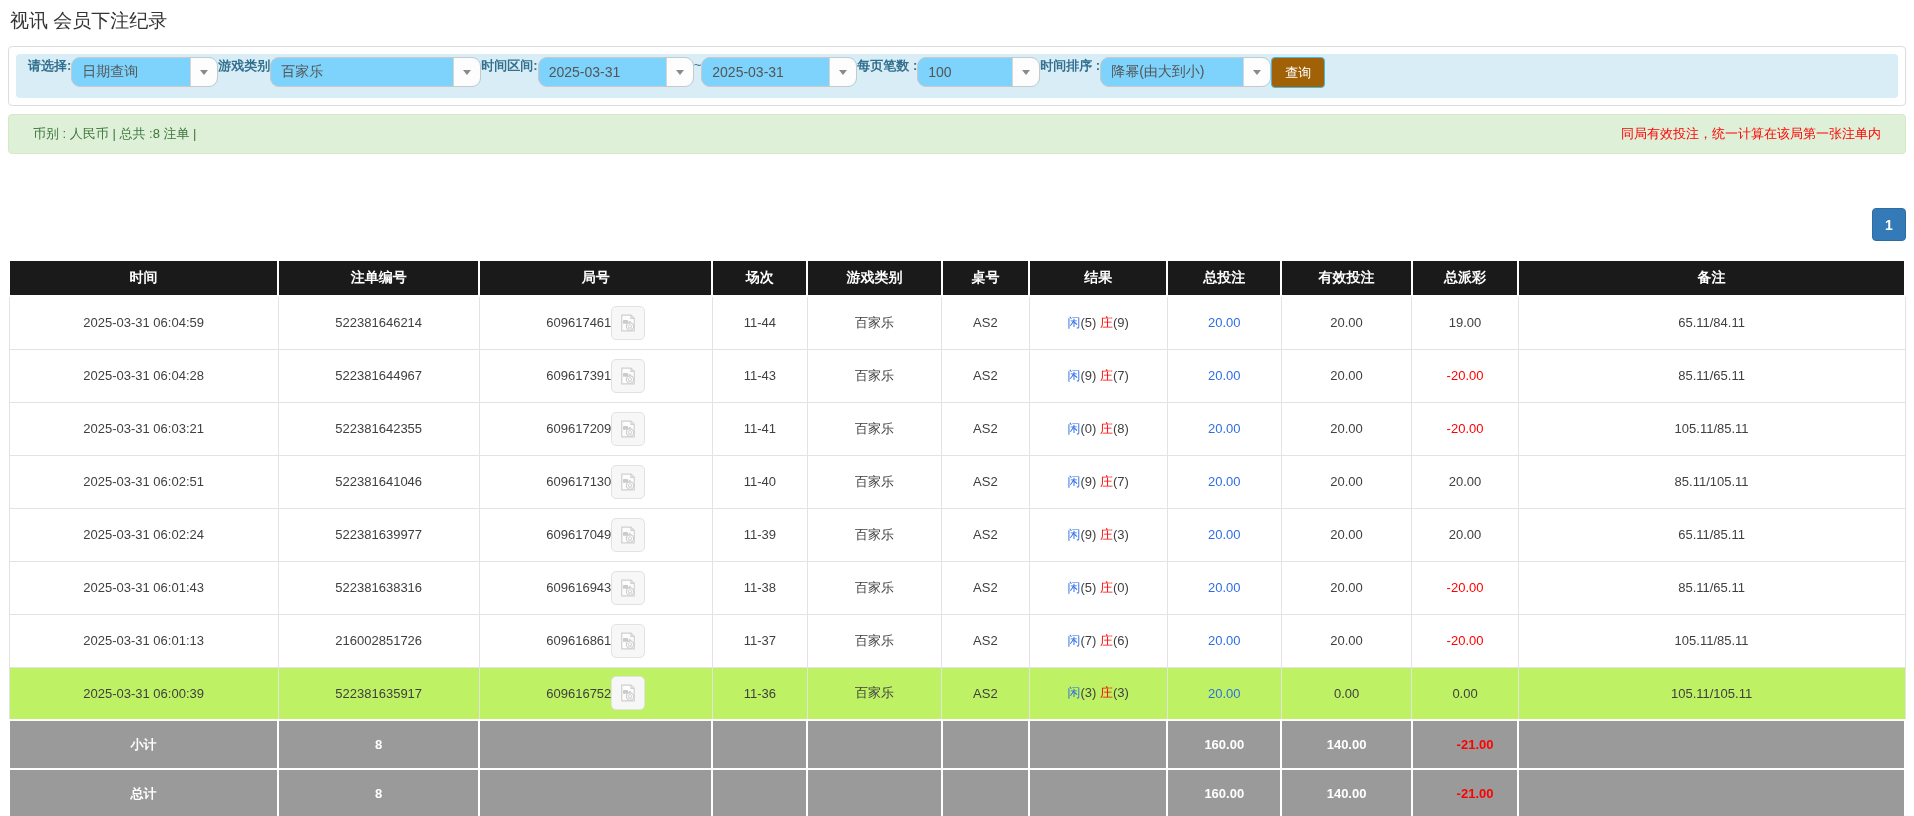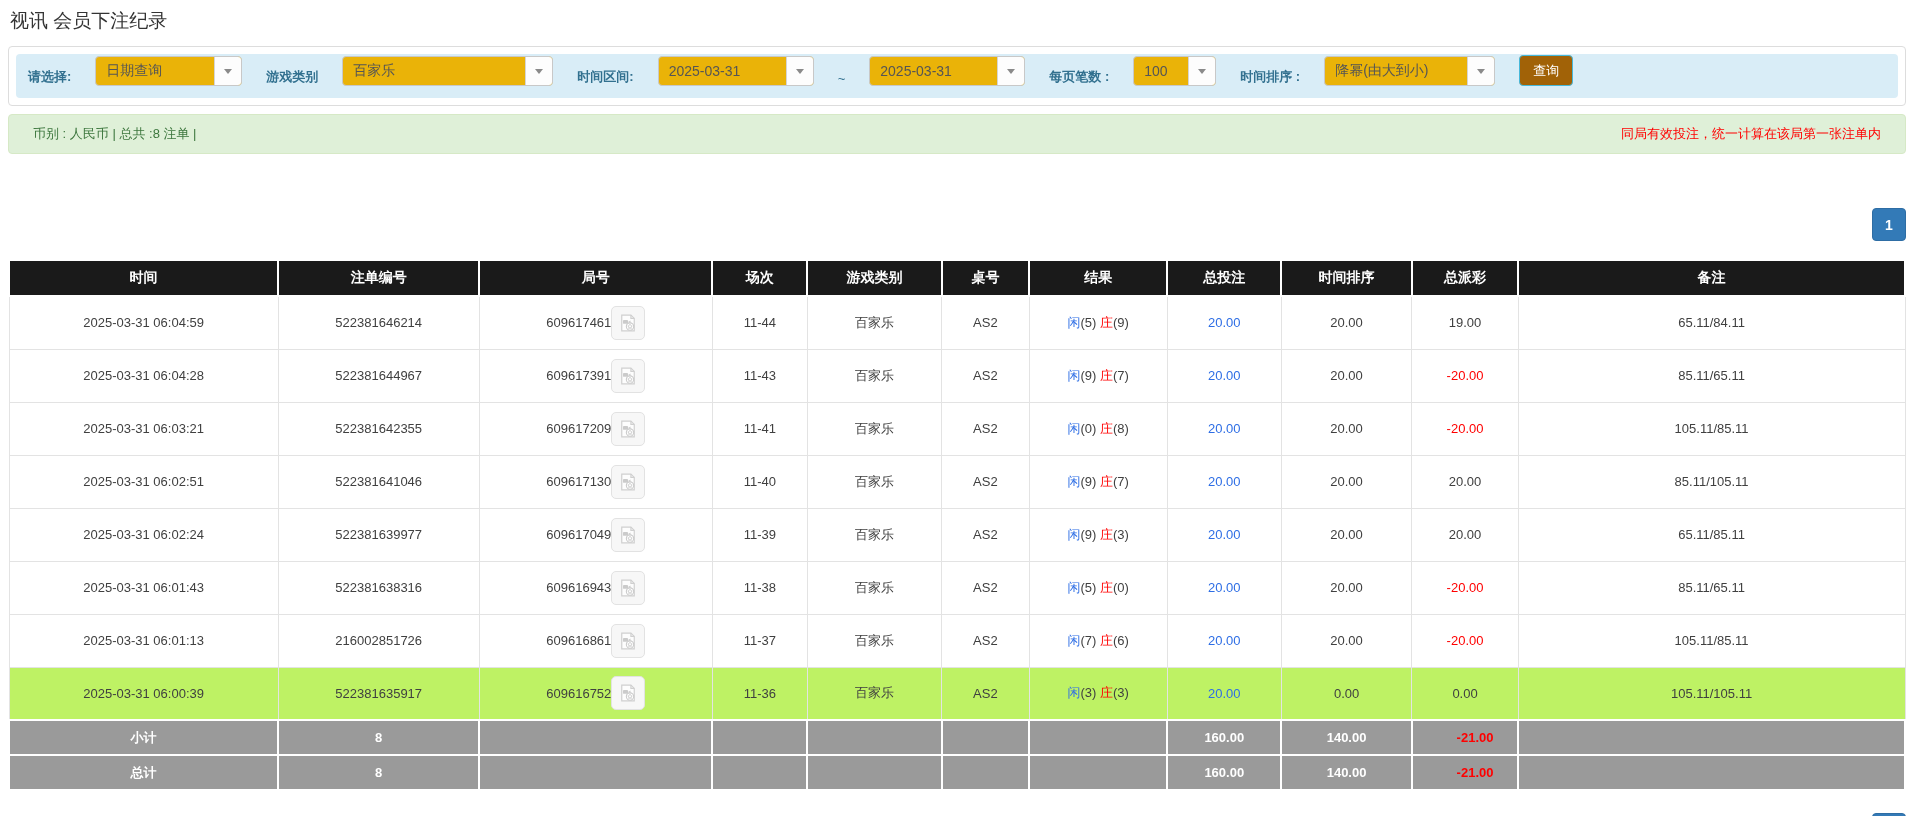--- a/index.html
+++ b/index.html
@@ -4,25 +4,25 @@
 <style>
   * { box-sizing: border-box; margin: 0; padding: 0; }
   html,body { width:1914px; height:816px; overflow:hidden; background:#fff;
     font-family:"Liberation Sans","DejaVu Sans",sans-serif; }
   .page { padding:6px 8px 0 8px; }
 
   .page-title { font-size:19px; font-weight:400; color:#333; padding:2px 0 4px 2px; }
 
   
   .filter-panel { margin-top:8px; border:1px solid #ddd; border-radius:4px; padding:7px; background:#fff; }
-  .filter-bar { background:#d9edf7; border-radius:4px; height:44px; display:flex; align-items:flex-end;
-    padding:12px 12px; gap:24px; }
+  .filter-bar { background:#d9edf7; border-radius:4px; height:44px; display:flex; align-items:flex-start;
+    padding:3px 12px; gap:0; }
   .f-label { color:#31708f; font-weight:bold; font-size:13px; white-space:nowrap; }
-  .combo { display:flex; align-items:center; background:#eab308; border:1px solid #c8c8c8;
-    border-radius:4px; height:30px; overflow:hidden; cursor:pointer; }
+  .combo { display:flex; align-items:center; background:#7dd3fc; border:1px solid #c8c8c8;
+    border-radius:9px; height:30px; overflow:hidden; cursor:pointer; }
   .combo .val { flex:1; padding:0 10px; font-size:14px; color:#555; white-space:nowrap; overflow:hidden; }
   .combo .arrow-btn { width:27px; align-self:stretch; border-left:1px solid #d5d5d5; background:#fdfdfd;
     display:flex; align-items:center; justify-content:center; }
   .tri-down { width:0; height:0; border-left:4px solid transparent; border-right:4px solid transparent;
     border-top:5px solid #8a8a8a; }
   .tilde { font-size:13px; color:#31708f; }
   .btn-query { background:#a16207; border:1px solid #46b8da; color:#fff; font-size:13px;
     border-radius:4px; height:31px; padding:0 13px; cursor:pointer; }
 
   
@@ -39,21 +39,21 @@
     font-size:14px; font-weight:bold; border-radius:4px; display:flex; align-items:center;
     justify-content:center; cursor:pointer; }
 
   
   table.bets { width:100%; border-collapse:collapse; table-layout:fixed; }
   table.bets th { background:#1a1a1a; color:#fff; font-size:14px; font-weight:bold;
     padding:8px 4px; border:2px solid #fff; text-align:center; }
   table.bets tbody td { height:53px; border:1px solid #e3e3e3; font-size:13px; color:#404040;
     text-align:center; padding:2px 4px; background:#fff; }
   table.bets tbody tr.highlight td { background:#bef264; }
-  table.bets tfoot td { height:35px; background:#9a9a9a; border:2px solid #fff; color:#fff;
+  table.bets tfoot td { height:49px; background:#9a9a9a; border:2px solid #fff; color:#fff;
     font-size:13px; font-weight:bold; text-align:center; }
   .blue-link { color:#2e6ee5; cursor:pointer; }
   .res-p { color:#2e6ee5; }
   .res-b { color:#ff0000; }
   .neg { color:#ff0000 !important;padding-left:20px; }
   .round-wrap { display:flex; align-items:center; justify-content:center; }
   .video-btn { width:34px; height:34px; background:#f7f7f7; border:1px solid #e2e2e2;
     border-radius:5px; display:inline-flex; align-items:center; justify-content:center; cursor:pointer; }
 </style>
 </head>
@@ -90,21 +90,21 @@
       </div>
       <span class="tilde">~</span>
       <div class="combo" style="width:156px">
         <span class="val">2025-03-31</span>
         <span class="arrow-btn">
             <span class="tri-down"></span>
           </span>
       </div>
 
       <span class="f-label">每页笔数 :</span>
-      <div class="combo" style="width:83px">
+      <div class="combo" style="width:123px">
         <span class="val">100</span>
         <span class="arrow-btn">
             <span class="tri-down"></span>
           </span>
       </div>
 
       <span class="f-label">时间排序 :</span>
       <div class="combo" style="width:171px">
         <span class="val">降幂(由大到小)</span>
         <span class="arrow-btn">
@@ -142,21 +142,21 @@
     <thead>
       <tr>
         <th>时间</th>
         <th>注单编号</th>
         <th>局号</th>
         <th>场次</th>
         <th>游戏类别</th>
         <th>桌号</th>
         <th>结果</th>
         <th>总投注</th>
-        <th>时间排序</th>
+        <th>有效投注</th>
         <th>总派彩</th>
         <th>备注</th>
       </tr>
     </thead>
     <tbody>
         <tr>
           <td>2025-03-31 06:04:59</td>
           <td>522381646214</td>
           <td>
             <span class="round-wrap">

